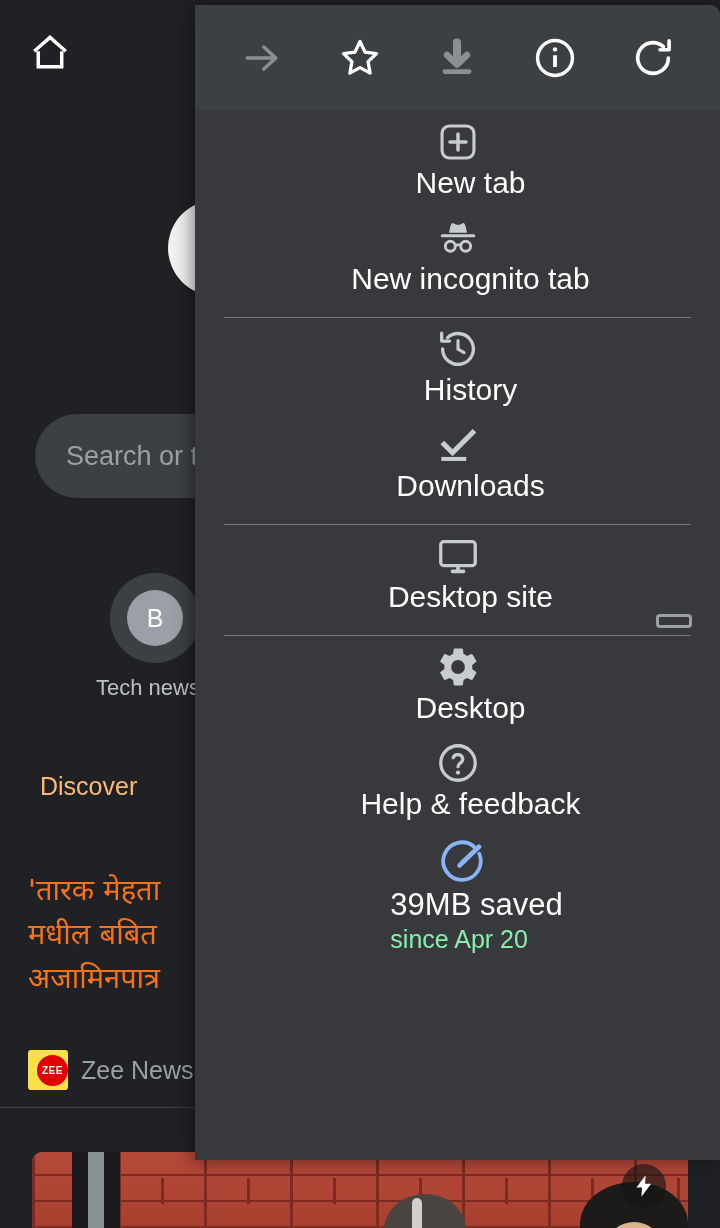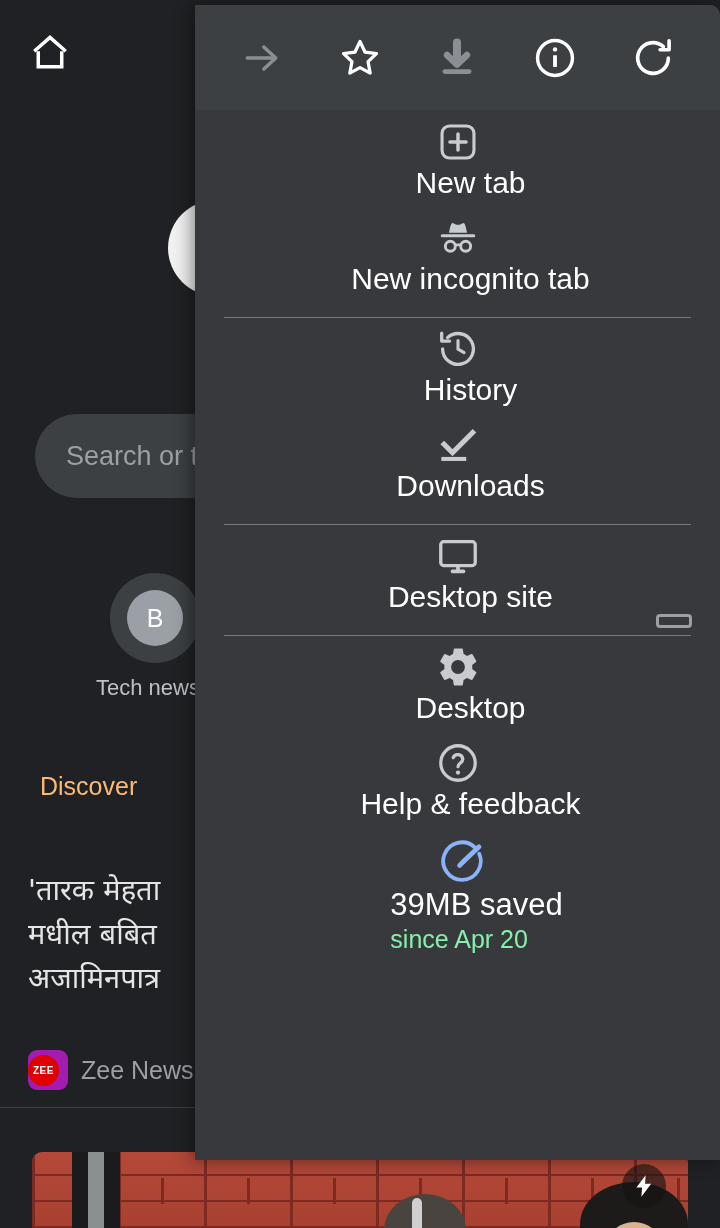--- a/index.html
+++ b/index.html
@@ -35,26 +35,26 @@
   .tile-inner{ width:56px; height:56px; border-radius:50%; background:#9aa0a6; display:flex;align-items:center;justify-content:center;
                color:#ffffff; font-size:25px; }
   .tile-label{ position:absolute; left:96px; top:675px; width:200px; color:#bdc1c6; font-size:22px; white-space:nowrap; }
 
   .discover{ position:absolute; left:32px; top:772px; color:#fdba74; font-size:25px;margin-left:8px; }
 
   .sep-line{ position:absolute; left:0; top:1107px; width:420px; height:1px; background:#3c4043; }
 
   .headline{
     position:absolute; left:28px; top:868px; width:230px;
-    color:#e5e5e5; font-size:29px; line-height:44px;
+    color:#f97316; font-size:29px; line-height:44px;
     font-family:"DejaVu Sans", sans-serif;
     white-space:nowrap;
   }
   .pub{ position:absolute; left:28px; top:1050px; display:flex; align-items:center; gap:13px; }
-  .pub-logo{ width:40px; height:40px; border-radius:9px; background:#a21caf; display:flex; align-items:center; justify-content:flex-start; }
+  .pub-logo{ width:40px; height:40px; border-radius:3px; background:#fde047; display:flex; align-items:center; justify-content:flex-end; }
   .pub-logo .dot{ width:31px;height:31px;border-radius:50%;background:#e00000;display:flex;align-items:center;justify-content:center;
                   color:#fff; font-size:10px; font-weight:bold; letter-spacing:.5px;}
   .pub-name{ color:#9aa0a6; font-size:25px; }
 
   
   .news-card{ position:absolute; left:32px; top:1152px; width:656px; height:76px; overflow:hidden; border-radius:10px 10px 0 0;}
   .brick{ position:absolute; inset:0;
      background:
        repeating-linear-gradient(0deg,  #7c2a22 0 2px, transparent 2px 26px),
        repeating-linear-gradient(90deg, #7c2a22 0 3px, transparent 3px 86px),

